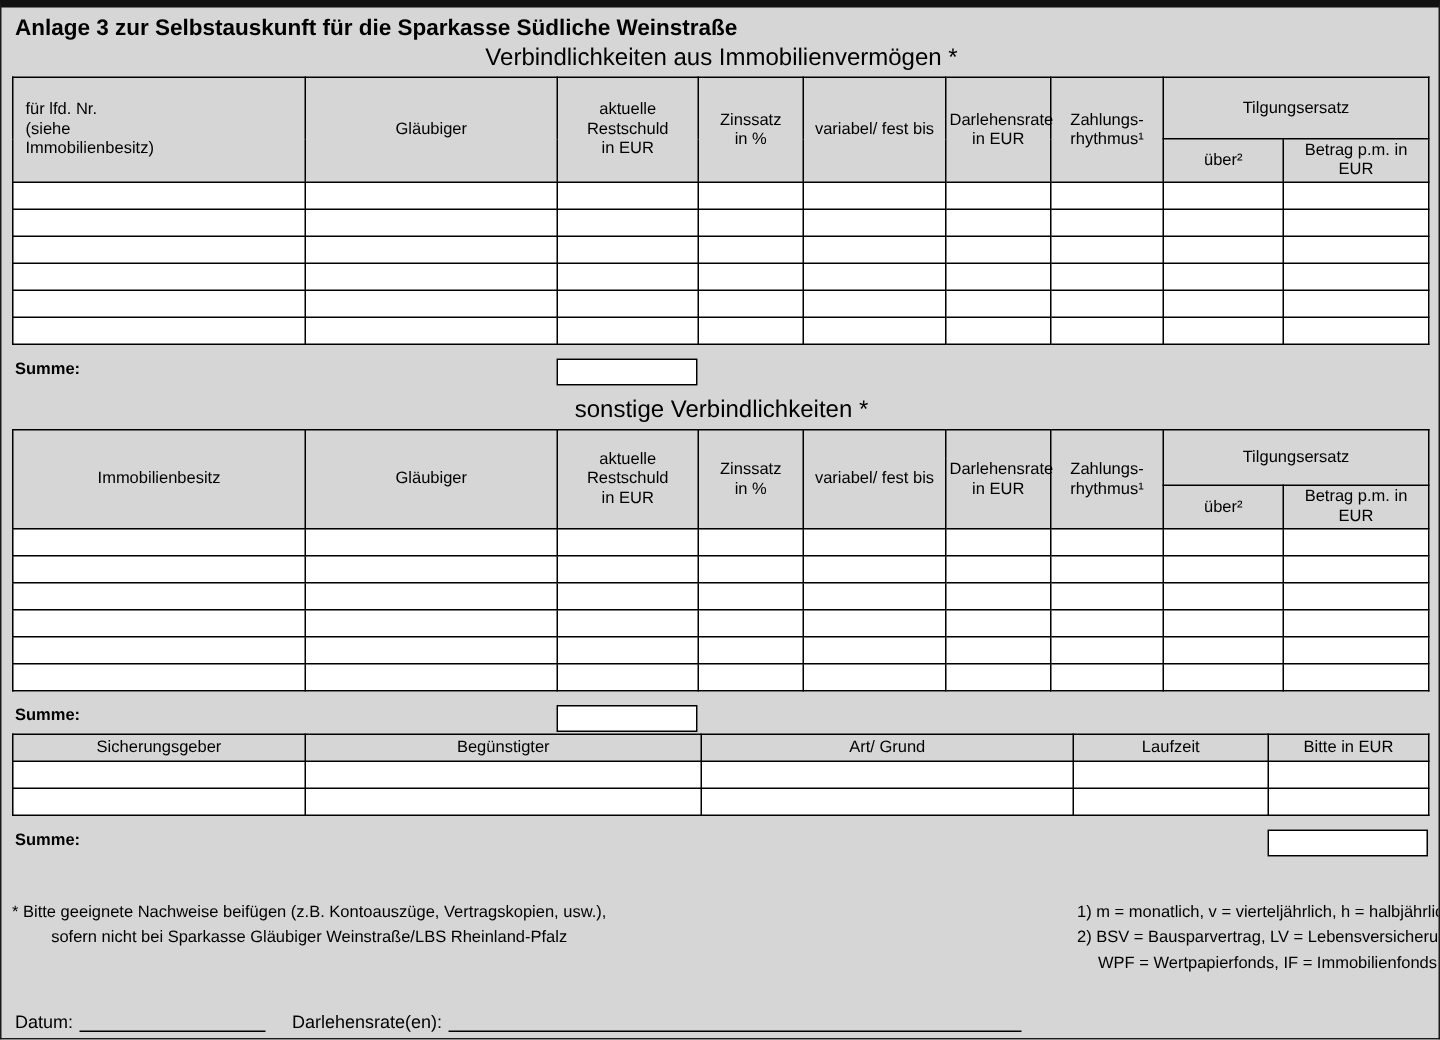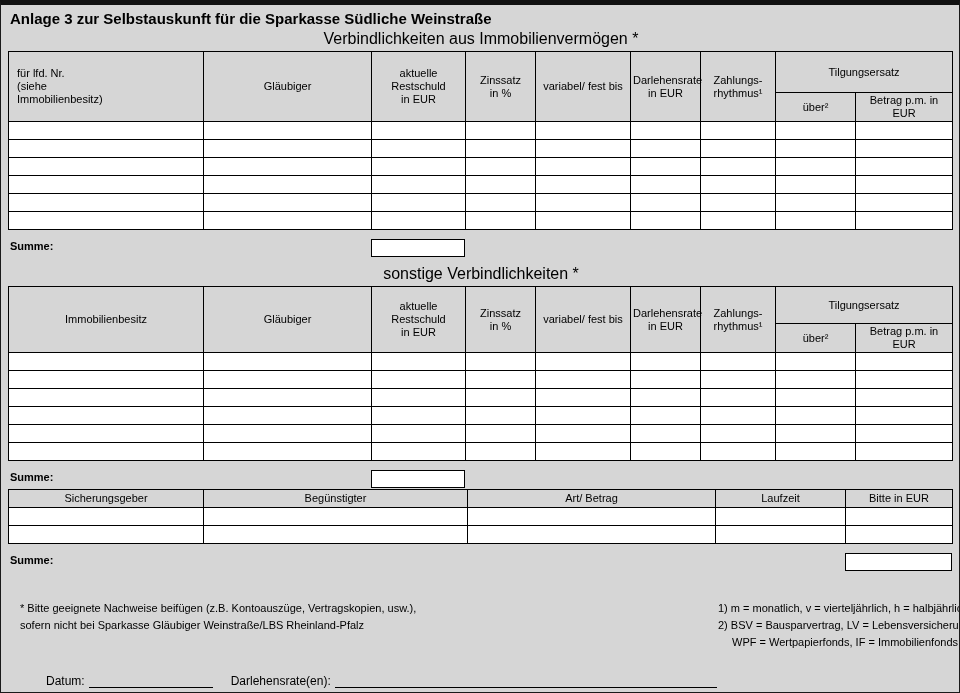--- a/index.html
+++ b/index.html
@@ -46,27 +46,27 @@
   .summe-row { position:relative; height:19px; margin-top:9px; }
   .summe-label { position:absolute; left:2px; top:1px; font-size:11px; font-weight:bold; }
   .summe-box {
     position:absolute; top:0; width:94px; height:18px;
     background:#fff; border:1px solid #000;
   }
   .summe-box.mid { left:363px; }
   .summe-box.right { left:auto; right:0; width:107px; }
 
   .footnotes { position:relative; margin-top:28px; font-size:11px; line-height:17px; height:54px; }
-  .foot-left { position:absolute; left:12px; top:0; }
+  .foot-left { position:absolute; left:0; top:0;text-align:center; }
   .foot-right { position:absolute; left:710px; top:0; white-space:nowrap; }
   .foot-indent { padding-left:14px; }
 
   .signature-row {
     position:absolute; left:9px; bottom:4px;
-    font-size:12px; display:flex; align-items:flex-start;margin-left:36px;
+    font-size:12px; display:flex; align-items:flex-start;
   }
   .sig-line { display:inline-block; border-bottom:1px solid #000; height:14px; }
   .sig-line.date { width:124px; margin-left:4px; margin-right:18px; }
   .sig-line.sign { width:382px; margin-left:4px; }
 </style>
 </head>
 <body>
 
 <div class="page">
 
@@ -300,21 +300,21 @@
       <col class="d1">
         <col class="d2">
         <col class="d3">
         <col class="d4">
         <col class="d5">
     </colgroup>
     <thead>
       <tr>
         <th>Sicherungsgeber</th>
         <th>Begünstigter</th>
-        <th>Art/ Betrag</th>
+        <th>Art/ Grund</th>
         <th>Laufzeit</th>
         <th>Bitte in EUR</th>
       </tr>
     </thead>
     <tbody>
         <tr>
           <td></td>
           <td></td>
           <td></td>
           <td></td>

